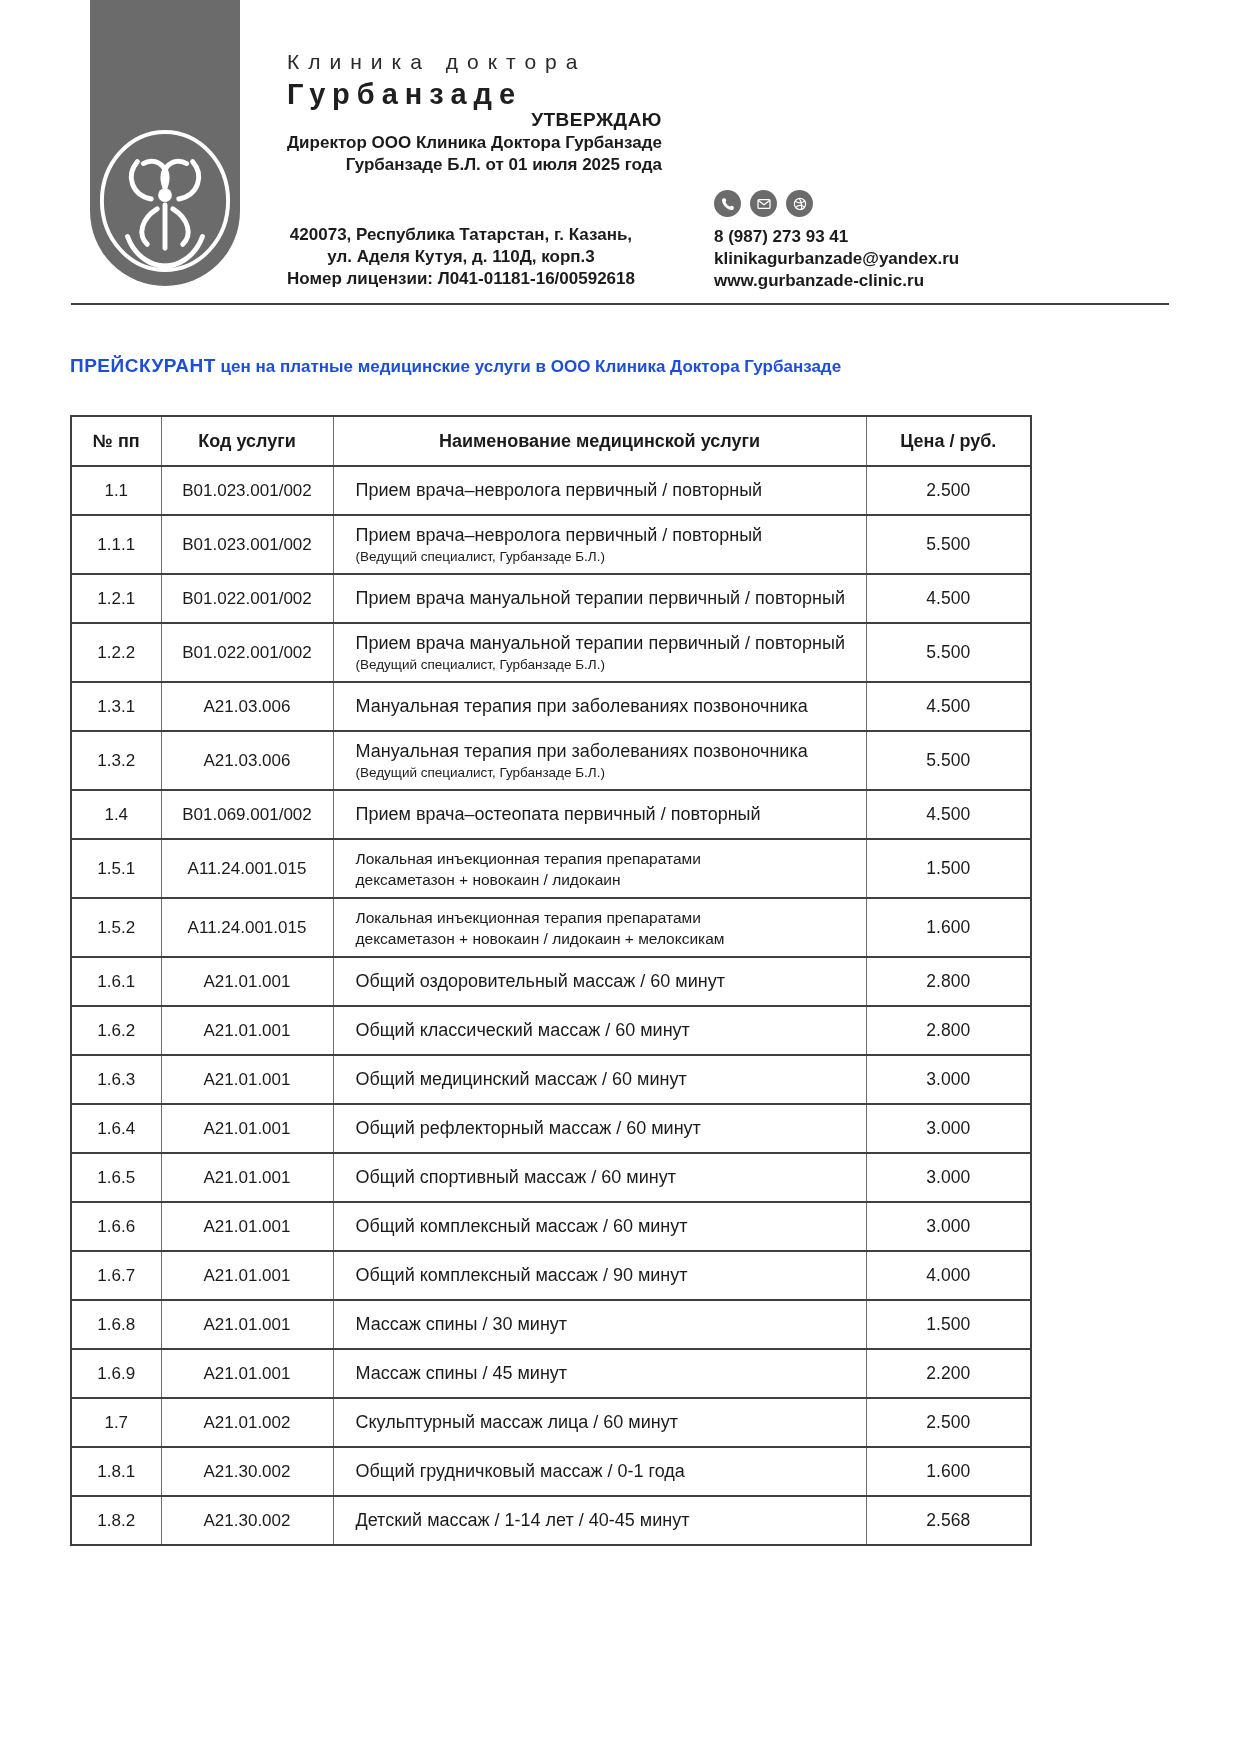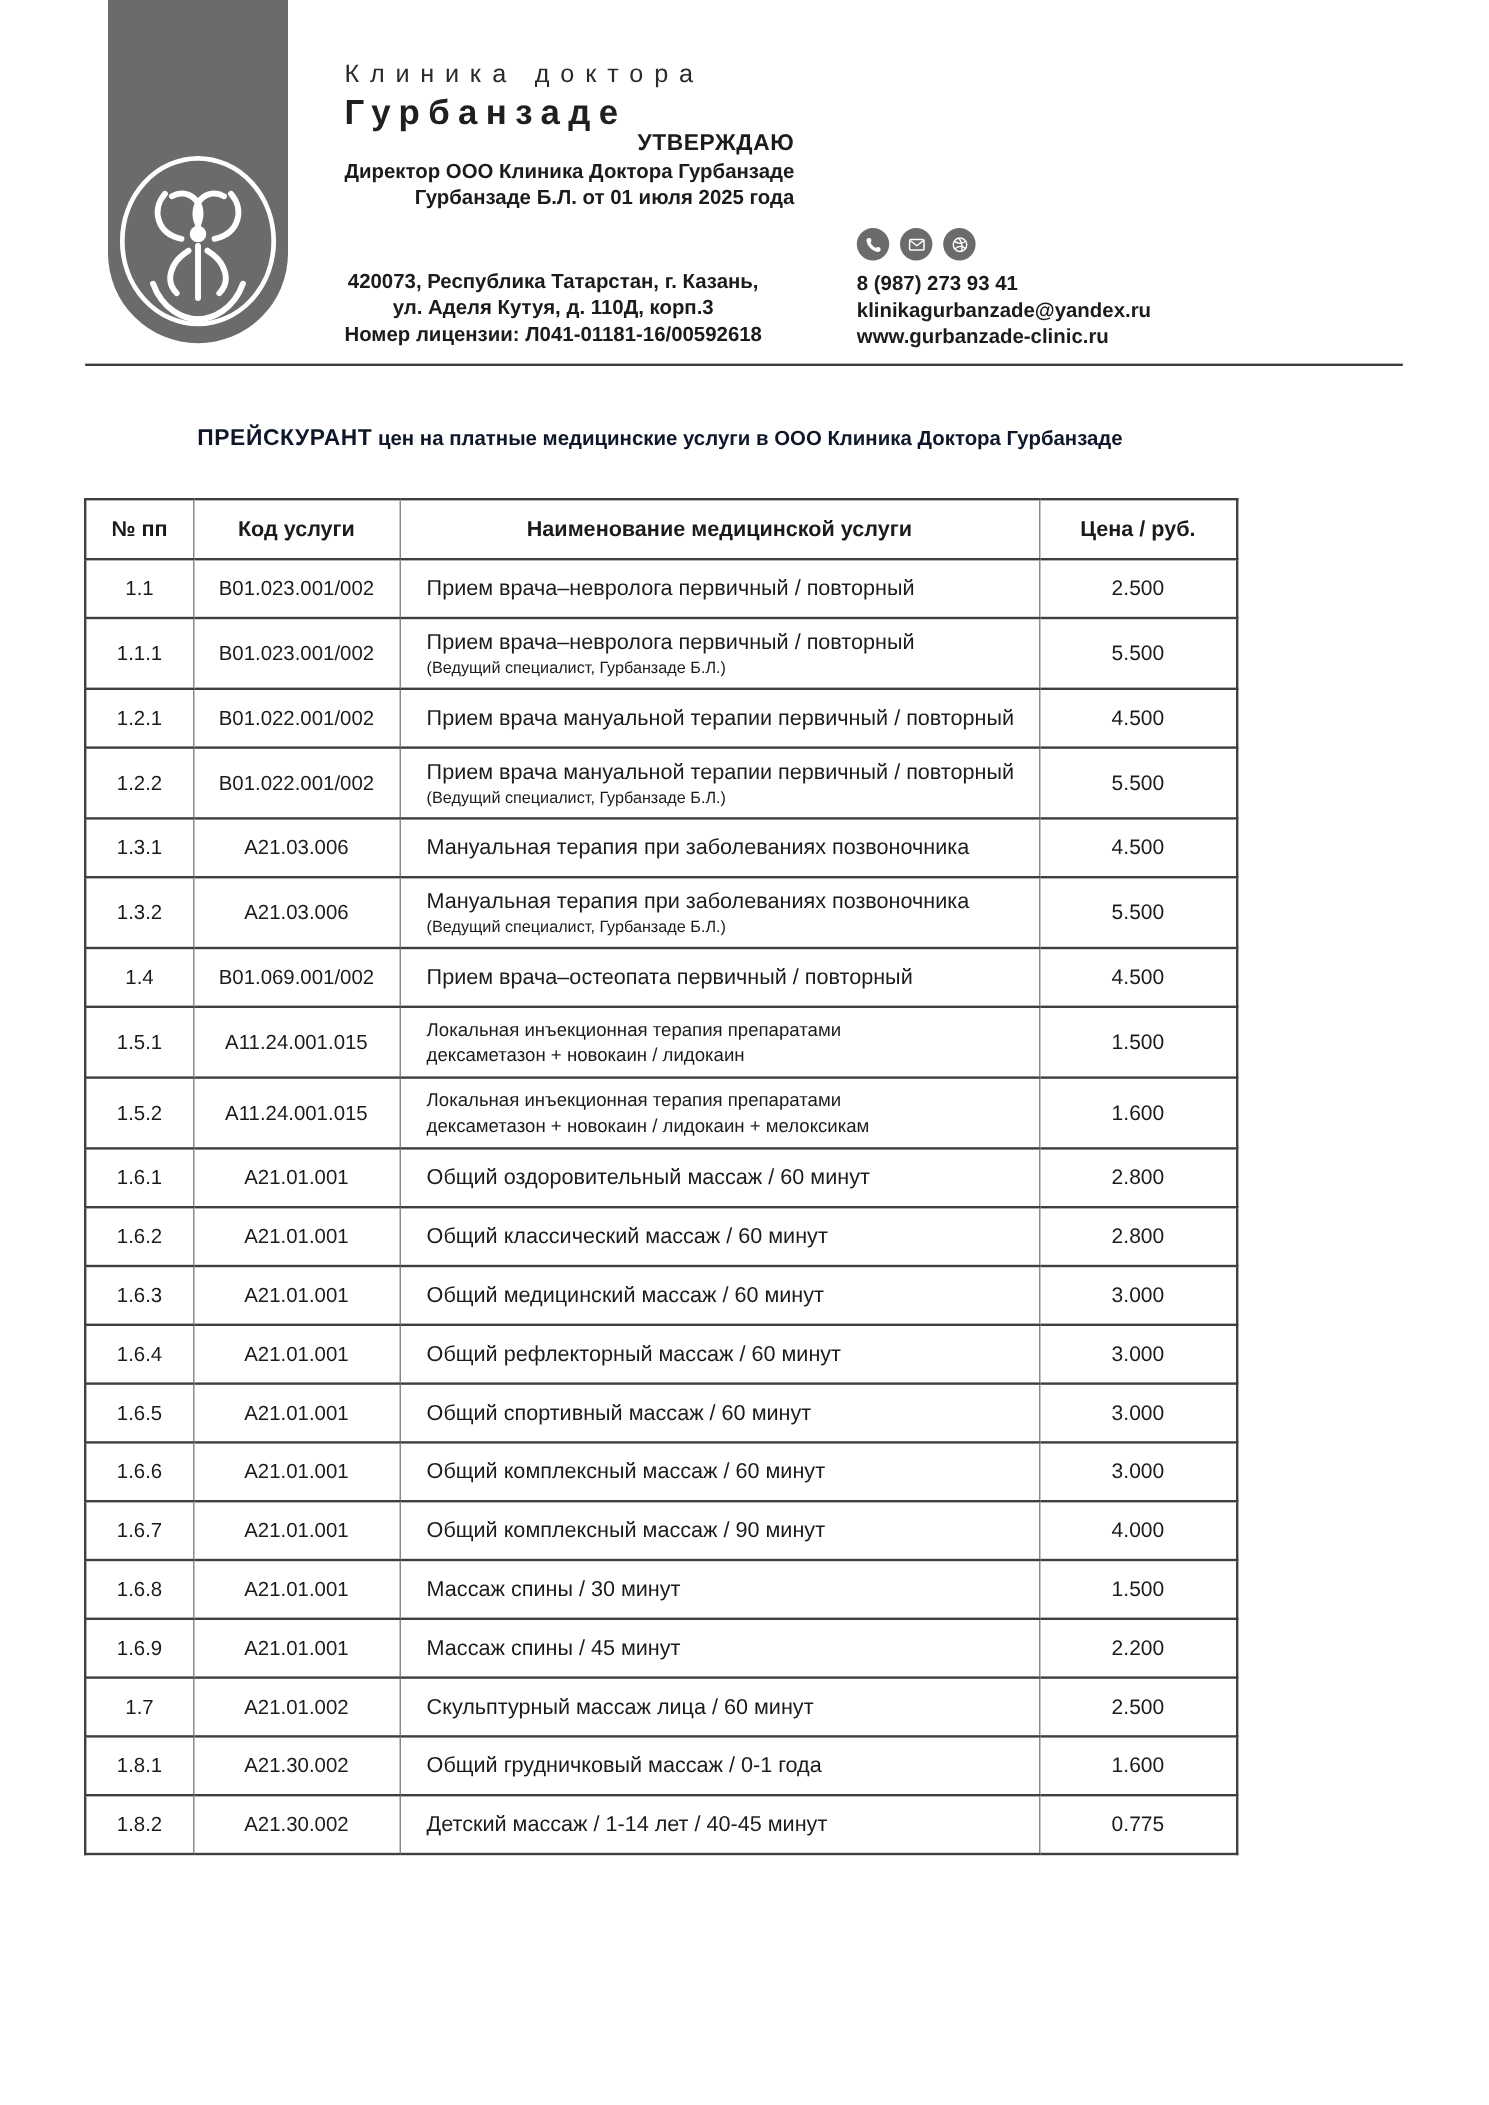--- a/index.html
+++ b/index.html
@@ -35,22 +35,22 @@
     width:27px; height:27px; border-radius:50%; background:var(--brand);
     display:flex; align-items:center; justify-content:center;
   }
   .contact-lines { font-weight:bold; }
   .contact-line { font-size:17px; line-height:22px; }
 
   .divider { position:absolute; left:71px; top:303px; width:1098px; height:2px; background:#3c3c3c; }
 
   
   .doc-title {
-    position:absolute; left:70px; top:355px; width:960px; text-align:center;
-    font-size:17px; color:#0f172a;
+    position:absolute; left:70px; top:355px; width:960px; text-align:left;
+    font-size:17px; color:#1d4ed8;
   }
   .doc-title .emph { font-weight:bold; font-size:19px; letter-spacing:0.5px; }
   .doc-title .rest { font-weight:bold; }
 
   
   table.price {
     position:absolute; left:70px; top:415px; width:960px;
     border-collapse:collapse; table-layout:fixed;
   }
   table.price col.c-num  { width:90px; }
@@ -332,16 +332,16 @@
           <div class="svc-name">Общий грудничковый массаж / 0-1 года</div>
         </td>
         <td class="cell-price">1.600</td>
       </tr>
       <tr class="single">
         <td class="cell-num">1.8.2</td>
         <td class="cell-code">A21.30.002</td>
         <td class="cell-name">
           <div class="svc-name">Детский массаж / 1-14 лет / 40-45 минут</div>
         </td>
-        <td class="cell-price">0.775</td>
+        <td class="cell-price">2.568</td>
       </tr>
     </tbody>
 </table>
 
 </body></html>

